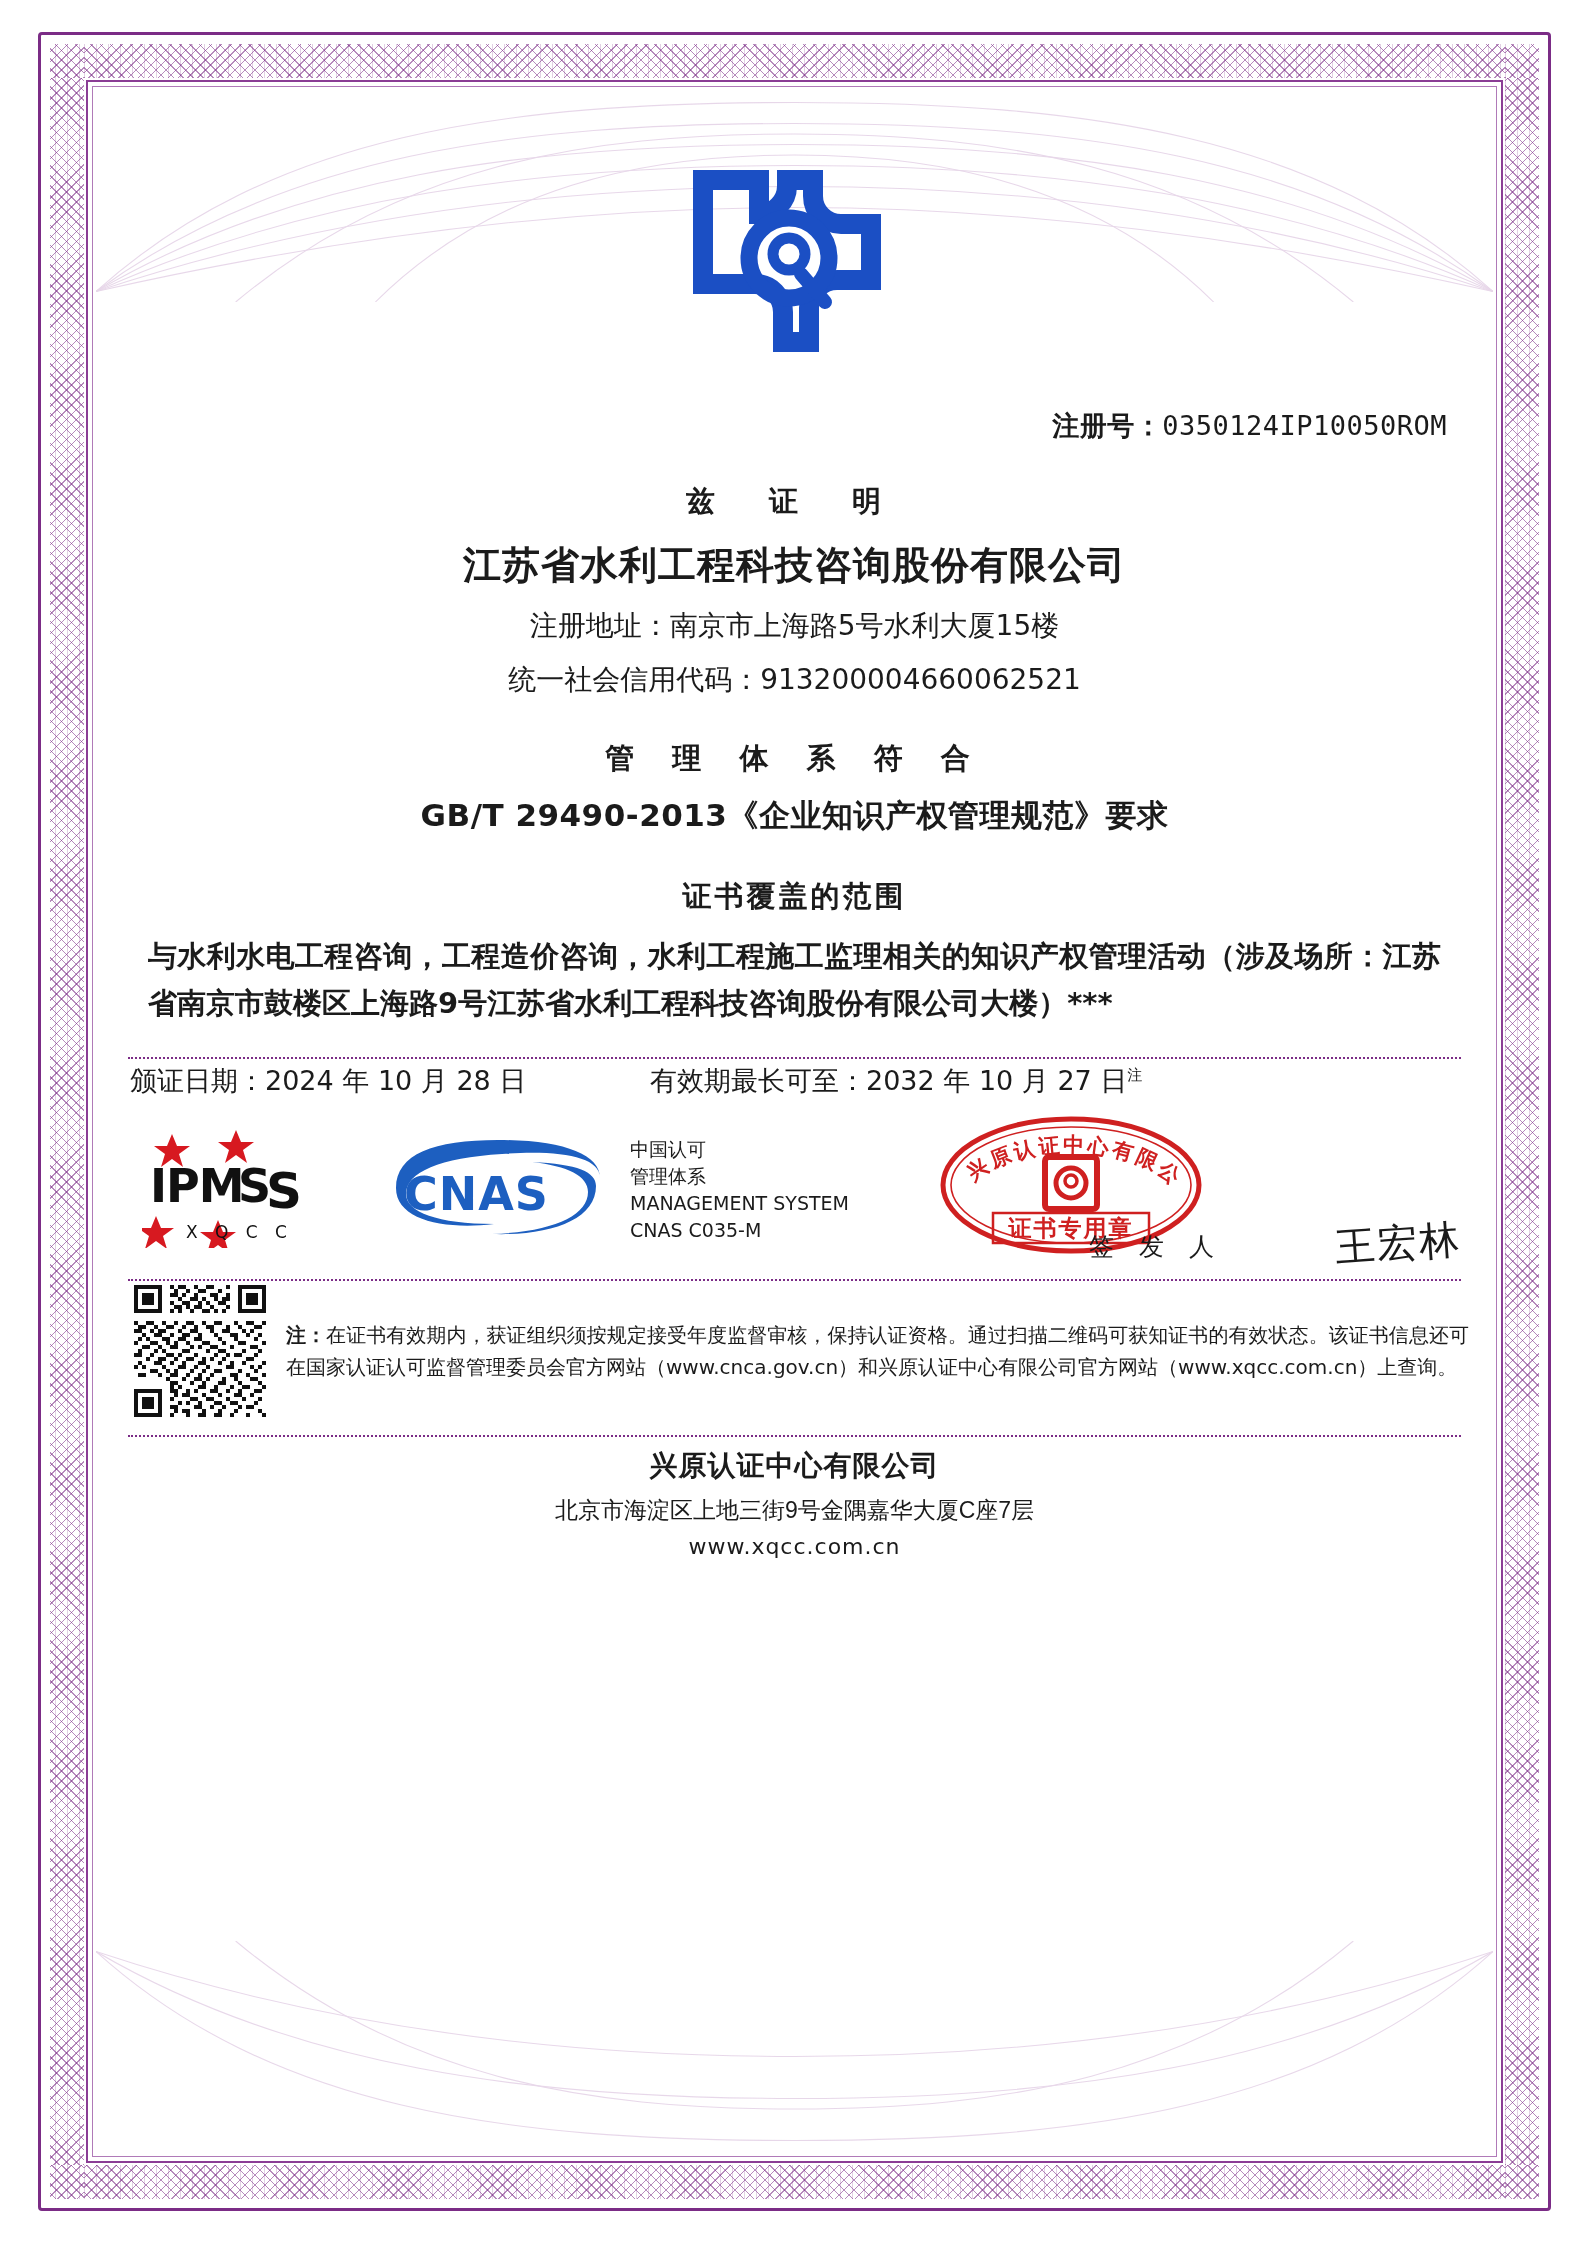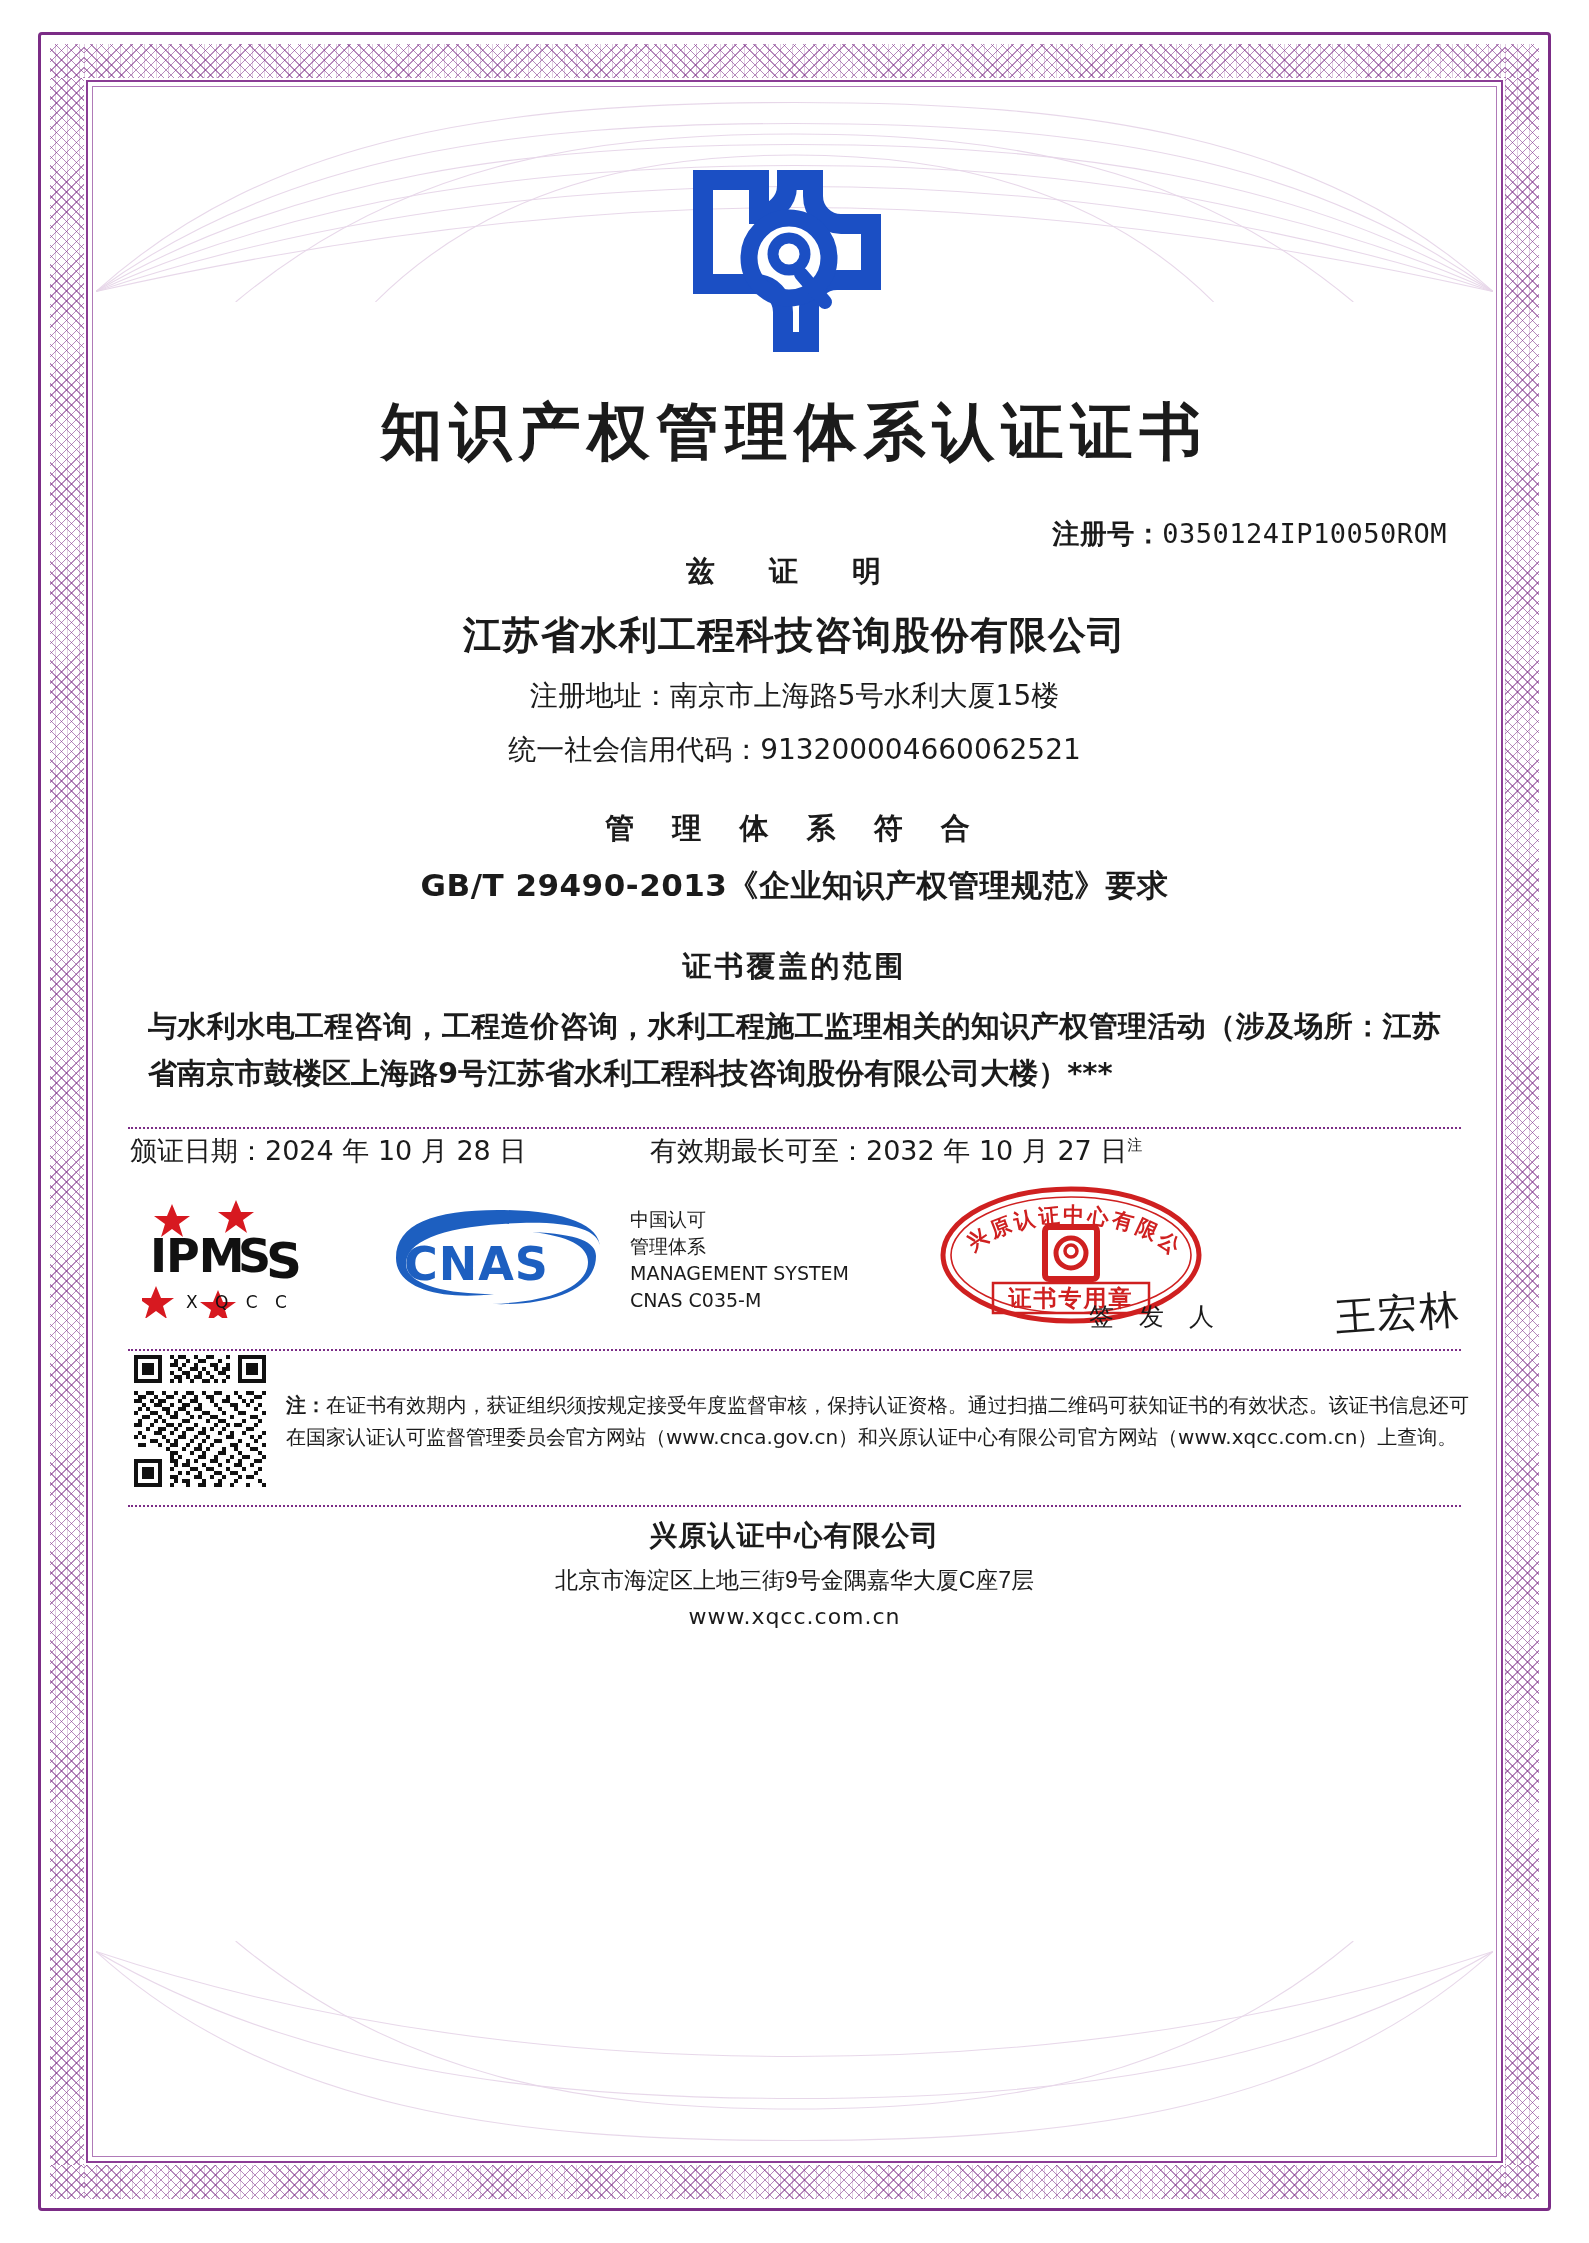--- a/index.html
+++ b/index.html
@@ -114,20 +114,21 @@
     font-family: "DejaVu Sans", sans-serif;
     font-weight: bold;
   }
 
   .center-line {
     text-align: center;
     color: #1b1b1b;
   }
 
   .hereby {
+    margin-top: 38px;
     font-size: 29px;
     font-weight: bold;
     letter-spacing: 22px;
     font-family: "DejaVu Sans", sans-serif;
   }
 
   .company {
     margin-top: 18px;
     font-size: 38px;
     font-weight: bold;
@@ -321,21 +322,20 @@
       <svg width="212" height="196" viewBox="0 0 212 196" aria-hidden="true">
         <g fill="#1b4fc4">
           <path d="M14 10 h56 v34 a28 28 0 0 0 28 -28 V10 h26 v16 a28 28 0 0 0 28 28 h30 v56 h-34 a28 28 0 0 0 -28 28 v34 h-26 v-30 a28 28 0 0 0 -28 -28 H14 z" fill="none" stroke="#1b4fc4" stroke-width="20"></path>
         </g>
         <circle cx="100" cy="88" r="40" fill="none" stroke="#1b4fc4" stroke-width="17"></circle>
         <circle cx="100" cy="84" r="16" fill="none" stroke="#1b4fc4" stroke-width="11"></circle>
         <path d="M112 104 L136 132" stroke="#1b4fc4" stroke-width="14" stroke-linecap="round" fill="none"></path>
       </svg>
     </div>
 
-    <div class="cert-title">知识产权管理体系认证证书</div>
 
     <div class="reg-no">
       <span class="lbl">注册号：</span><span>0350124IP10050ROM</span>
     </div>
 
     <div class="center-line hereby">兹 证 明</div>
     <div class="center-line company">江苏省水利工程科技咨询股份有限公司</div>
     <div class="center-line addr">注册地址：南京市上海路5号水利大厦15楼</div>
     <div class="center-line credit">统一社会信用代码：913200004660062521</div>
 

